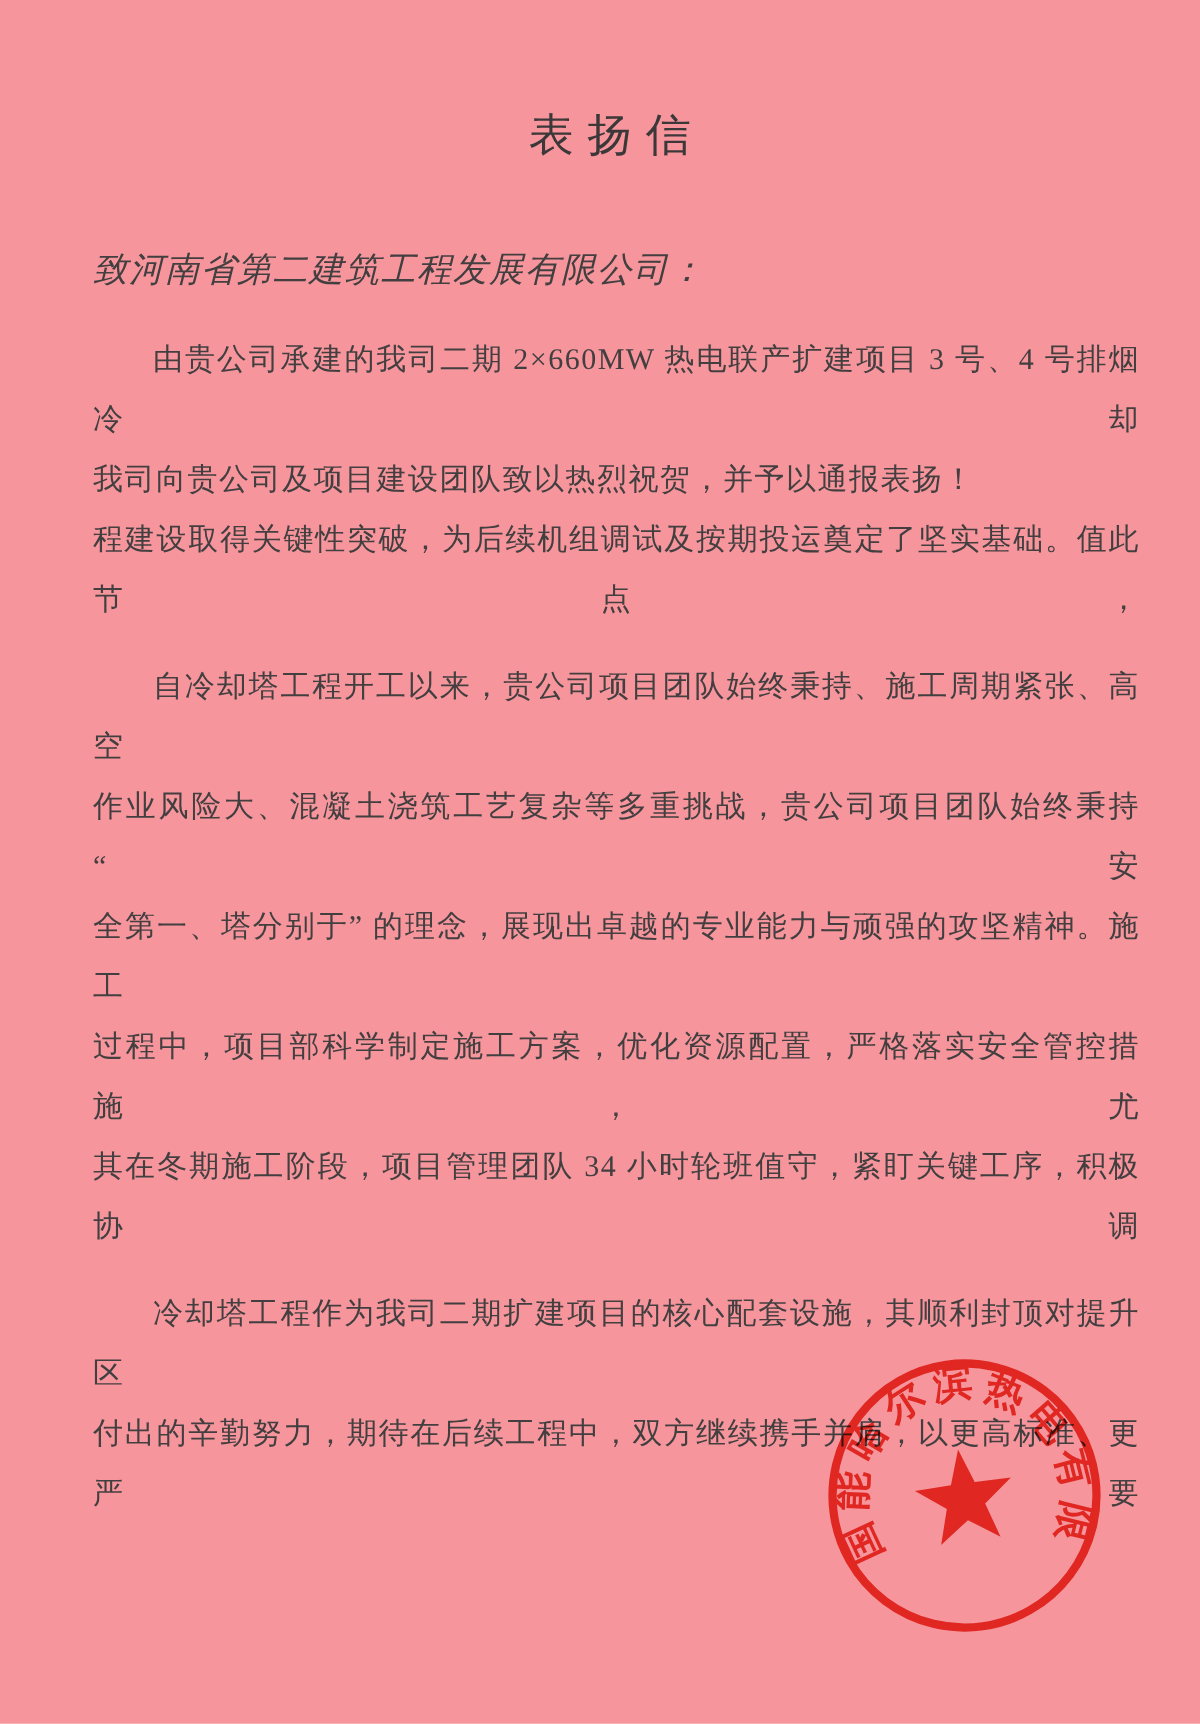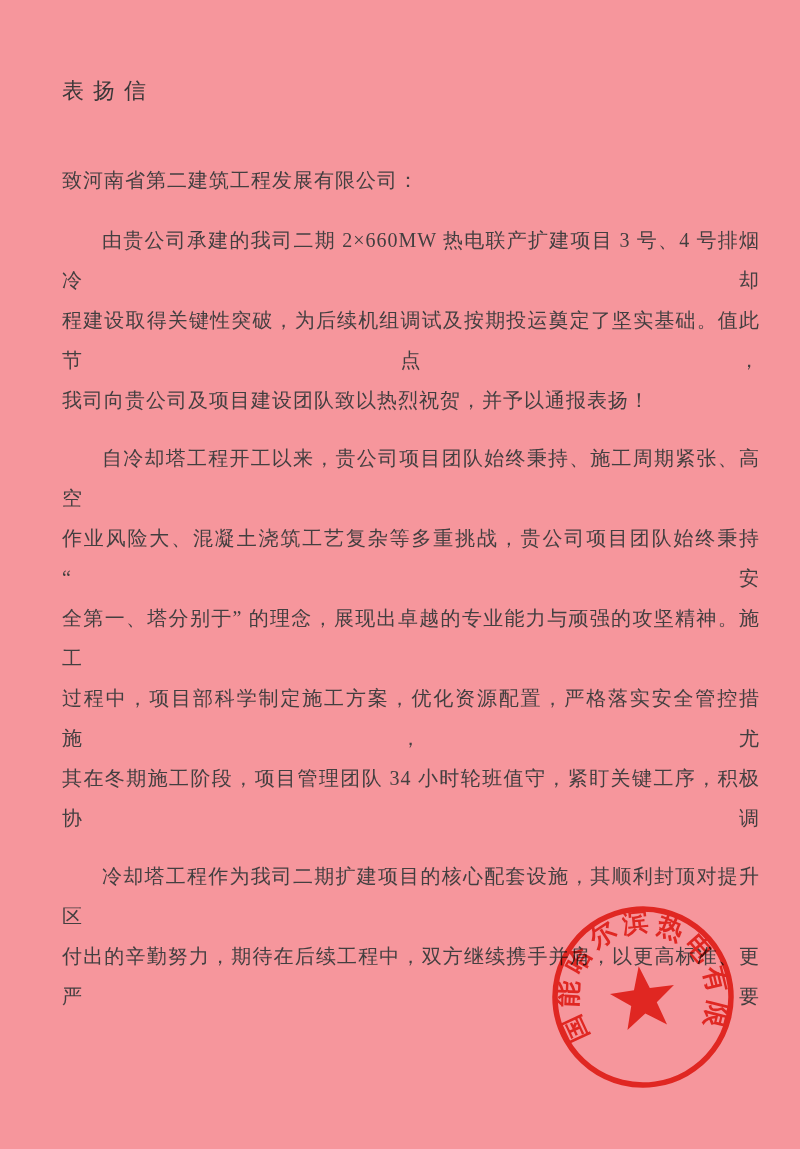--- a/index.html
+++ b/index.html
@@ -11,30 +11,32 @@
     position:relative;
     overflow:hidden;
   }
   .page{
     position:relative;
     width:800px;height:1149px;
     padding:68px 40px 0 62px;
     box-sizing:border-box;
   }
   .title{
-    font-size:22px;
+    text-align:center;
+    font-size:30px;
     letter-spacing:9px;
     line-height:46px;
     color:#3c3839;
   }
   .salutation{
     margin-top:46px;
-    font-size:20px;
+    font-size:23px;
     line-height:40px;
     letter-spacing:1px;
+    font-style:italic;
   }
   .para{margin-top:18px;}
   .para.first{margin-top:20px;font-family:Liberation Serif, serif;}
   .ln{
     font-size:20px;
     line-height:40px;
     letter-spacing:1px;
     white-space:nowrap;
   }
   .ln.jf{
@@ -58,22 +60,22 @@
 <body>
 
 <div class="page">
 
   <div class="title">表扬信</div>
 
   <div class="salutation">致河南省第二建筑工程发展有限公司：</div>
 
   <div class="para first">
     <div class="ln jf ind">由贵公司承建的我司二期 2×660MW 热电联产扩建项目 3 号、4 号排烟冷却</div>
+    <div class="ln">我司向贵公司及项目建设团队致以热烈祝贺，并予以通报表扬！</div>
     <div class="ln jf">程建设取得关键性突破，为后续机组调试及按期投运奠定了坚实基础。值此节点，</div>
-    <div class="ln">我司向贵公司及项目建设团队致以热烈祝贺，并予以通报表扬！</div>
   </div>
 
   <div class="para">
     <div class="ln jf ind">自冷却塔工程开工以来，贵公司项目团队始终秉持、施工周期紧张、高空</div>
     <div class="ln jf">作业风险大、混凝土浇筑工艺复杂等多重挑战，贵公司项目团队始终秉持 “安</div>
     <div class="ln jf">全第一、塔分别于” 的理念，展现出卓越的专业能力与顽强的攻坚精神。施工</div>
     <div class="ln jf">过程中，项目部科学制定施工方案，优化资源配置，严格落实安全管控措施，尤</div>
     <div class="ln jf">其在冬期施工阶段，项目管理团队 34 小时轮班值守，紧盯关键工序，积极协调</div>
   </div>
 

